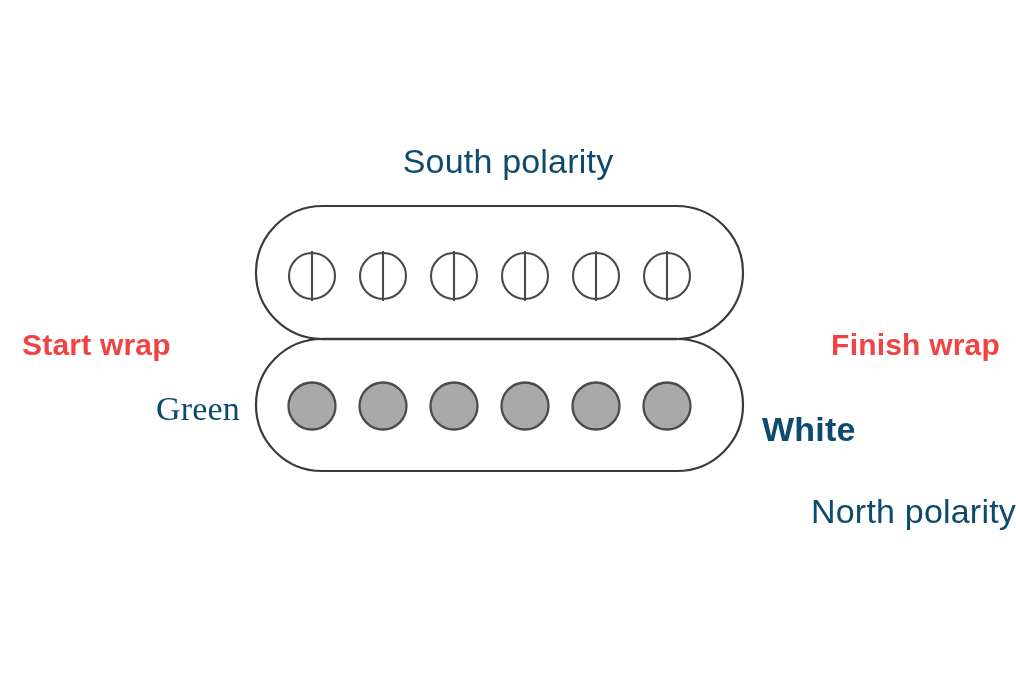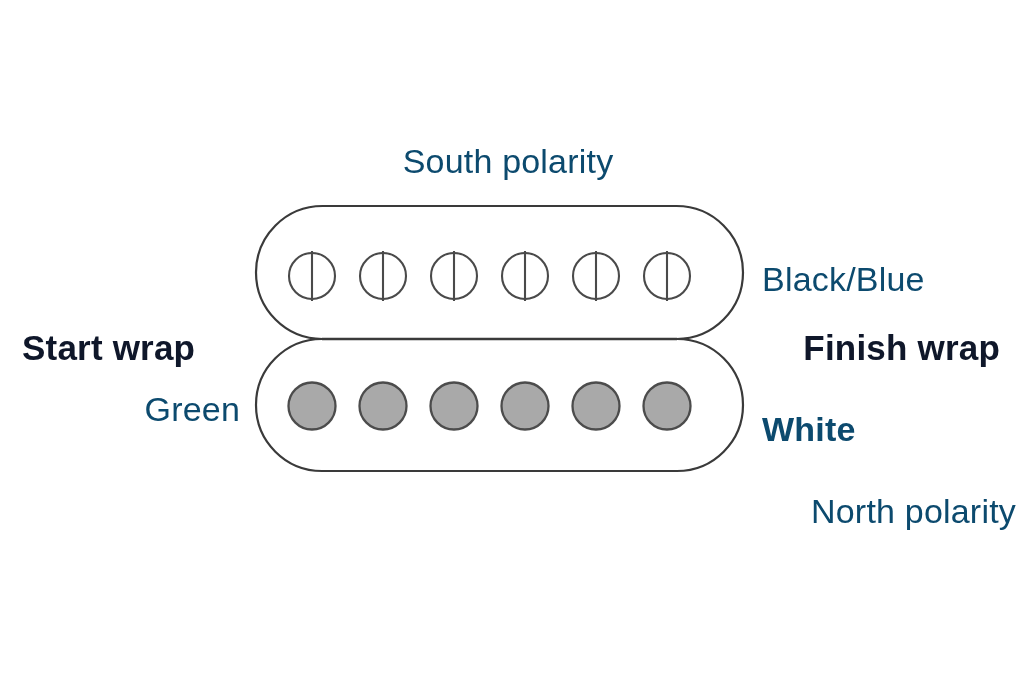--- a/index.html
+++ b/index.html
@@ -25,33 +25,33 @@
     position: absolute;
     color: #0c4a6e;
     font-size: 34px;
     font-weight: 400;
     letter-spacing: 0.2px;
     white-space: nowrap;
     line-height: 1;
   }
   .lbl-bold {
     position: absolute;
-    color: #0f172a;
-    font-size: 35px;
+    color: #ef4444;
+    font-size: 30px;
     font-weight: 700;
     letter-spacing: 0.2px;
     white-space: nowrap;
     line-height: 1;
   }
 
   #label-south  { left: 0;    top: 144px; width: 1016px; text-align: center; }
   #label-north  { left: 0;    top: 494px; width: 1016px; text-align: right; }
 
   #label-redpink   { right: 776px; top: 262px; text-align: right; }
-  #label-green     { right: 776px; top: 392px; text-align: right; }
+  #label-green     { right: 776px; top: 392px; text-align: right; font-family: Liberation Serif, serif; }
   #label-blackblue { left: 762px;  top: 262px; }
   #label-white     { left: 762px;  top: 412px; font-weight: bold; }
 
   #label-start  { left: 22px;  top: 330px; }
   #label-finish { right: 16px; top: 330px; }
 
   
   #pickup-svg {
     position: absolute;
     left: 240px;
@@ -59,21 +59,20 @@
   }
 </style>
 </head>
 <body>
 
 <div id="stage">
 
   <div class="lbl" id="label-south">South polarity</div>
 
 
-  <div class="lbl" id="label-blackblue">Black/Blue</div>
 
   <div class="lbl-bold" id="label-start">Start wrap</div>
 
   <div class="lbl-bold" id="label-finish">Finish wrap</div>
 
   <div class="lbl" id="label-green">Green</div>
 
   <div class="lbl" id="label-white">White</div>
 
   <div class="lbl" id="label-north">North polarity</div>

